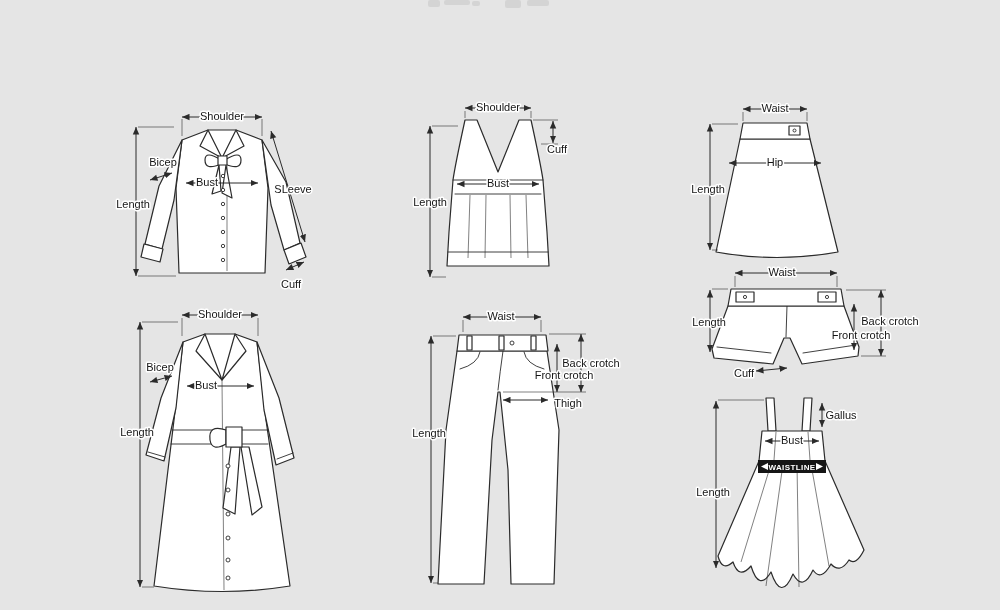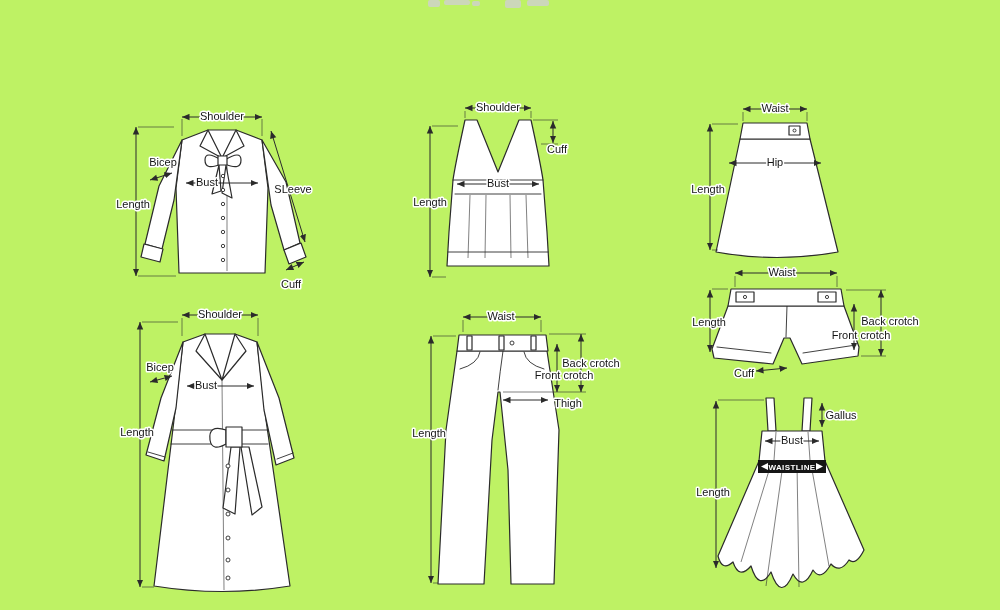--- a/index.html
+++ b/index.html
@@ -1,16 +1,16 @@
 <!DOCTYPE html>
 <html><head>
 <meta charset="utf-8">
 <style>
   html,body{margin:0;padding:0;background:#ffffff;}
-  .stage{position:relative;width:1000px;height:610px;background:#bef264;overflow:hidden;
+  .stage{position:relative;width:1000px;height:610px;background:#e5e5e5;overflow:hidden;
          font-family:"Liberation Sans",sans-serif;}
   svg{display:block;}
   .g{fill:#ffffff;stroke:#2b2b2b;stroke-width:1.2;stroke-linejoin:round;stroke-linecap:round;}
   .ln{fill:none;stroke:#2b2b2b;stroke-width:0.9;stroke-linejoin:round;stroke-linecap:round;}
   .thin{fill:none;stroke:#2b2b2b;stroke-width:0.6;}
   .dim{fill:none;stroke:#2b2b2b;stroke-width:1;marker-start:url(#mS);marker-end:url(#mE);}
   .ext{fill:none;stroke:#2b2b2b;stroke-width:0.6;}
   text{font-family:"Liberation Sans",sans-serif;font-size:11px;fill:#151515;text-anchor:middle;
        paint-order:stroke;stroke:#ffffff;stroke-width:3px;stroke-linejoin:round;}
   text.inv{fill:#ffffff;stroke:none;font-size:8px;font-weight:bold;letter-spacing:.4px;}

